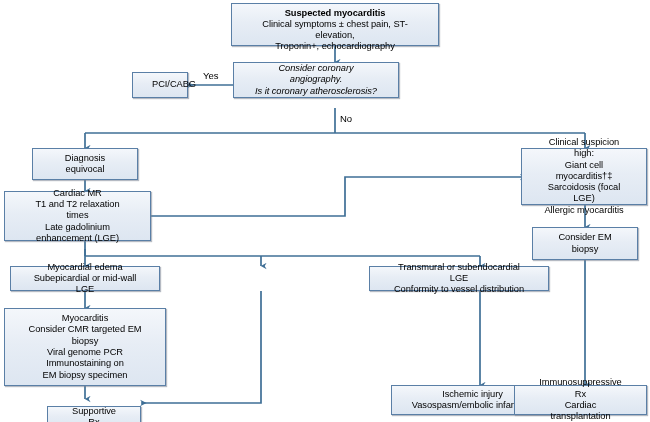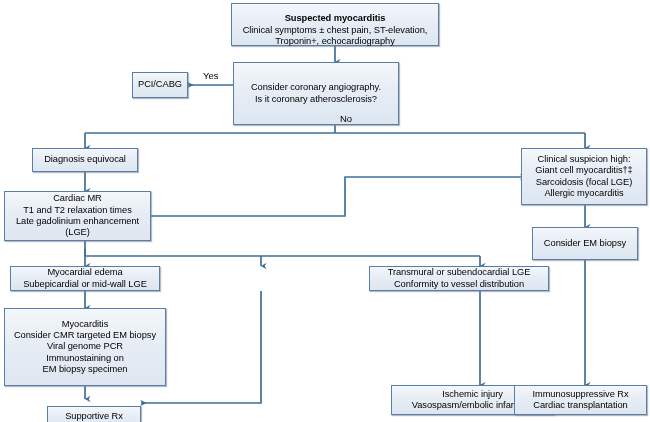--- a/index.html
+++ b/index.html
@@ -29,21 +29,21 @@
     border: 1px solid #5a7fa6;
     background: linear-gradient(to bottom, #f4f7fb 0%, #e7edf5 45%, #dde6f1 100%);
     box-shadow: 1px 1px 1px rgba(120,130,145,0.55);
     display: flex;
     align-items: center;
     justify-content: center;
     text-align: center;
     color: #000000;
     font-size: 9.3px;
     line-height: 11.3px;
-    padding: 1px 2px;
+    padding: 1px 19px;
     letter-spacing: -0.05px;
   }
   .node .inner {
     width: 100%;
     white-space: pre-line;
   }
   .node .ttl {
     font-weight: bold;
     display: block;
   }
@@ -109,30 +109,30 @@
     </g>
   </svg>
 
   <div class="node" style="left:231px; top:3px; width:208px; height:43px;">
     <div class="inner">
       <span class="ttl">Suspected myocarditis</span><span>Clinical symptoms ± chest pain, ST-elevation,
 Troponin+, echocardiography</span>
     </div>
   </div>
 
-  <div class="node" style="left:233px; top:62px; width:166px; height:63px;">
+  <div class="node" style="left:233px; top:62px; width:166px; height:36px;font-style:italic;">
     <div class="inner">Consider coronary angiography.
 Is it coronary atherosclerosis?</div>
   </div>
 
   <div class="node" style="left:132px; top:72px; width:56px; height:26px;">
     <div class="inner">PCI/CABG</div>
   </div>
 
-  <div class="node" style="left:32px; top:148px; width:106px; height:24px;">
+  <div class="node" style="left:32px; top:148px; width:106px; height:32px;">
     <div class="inner">Diagnosis equivocal</div>
   </div>
 
   <div class="node" style="left:521px; top:148px; width:126px; height:57px;">
     <div class="inner">Clinical suspicion high:
 Giant cell myocarditis†‡
 Sarcoidosis (focal LGE)
 Allergic myocarditis</div>
   </div>
 

